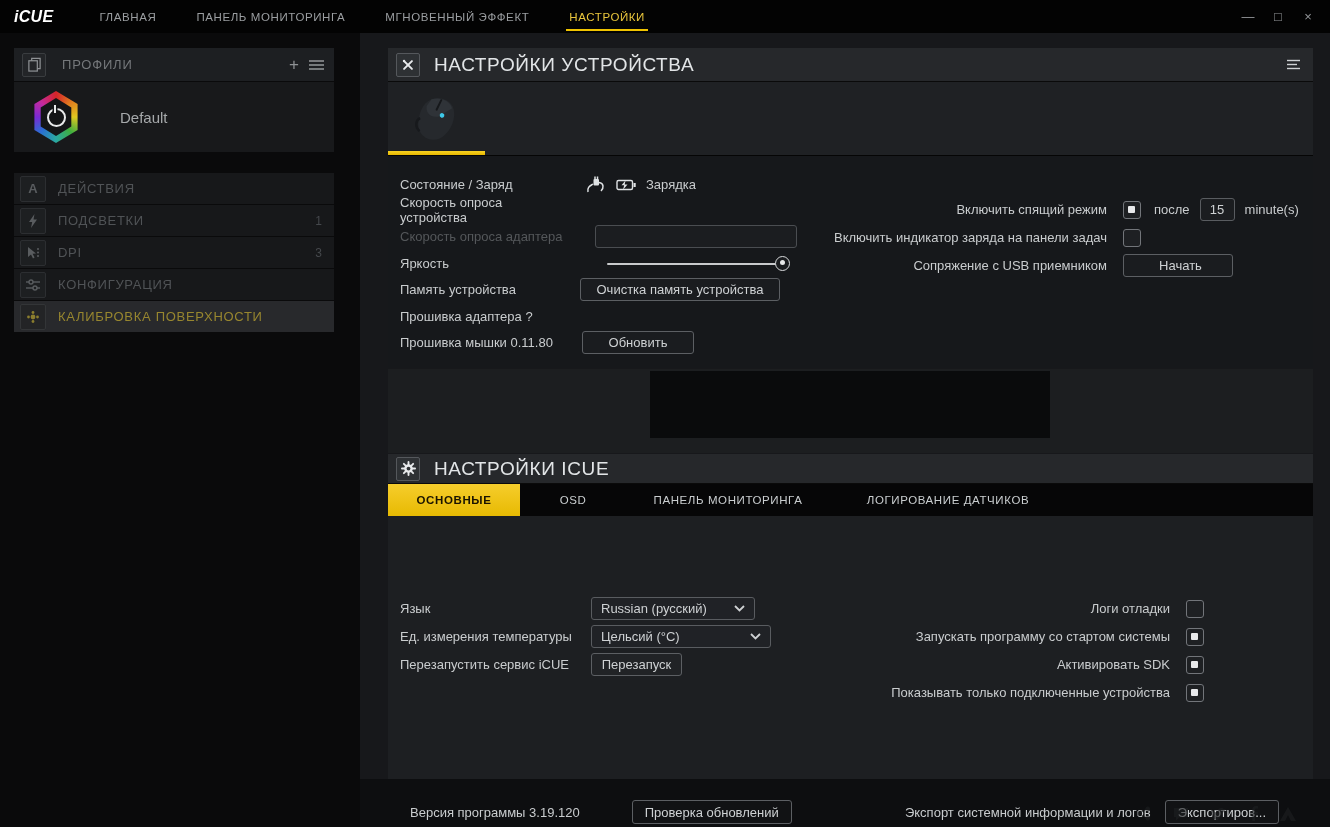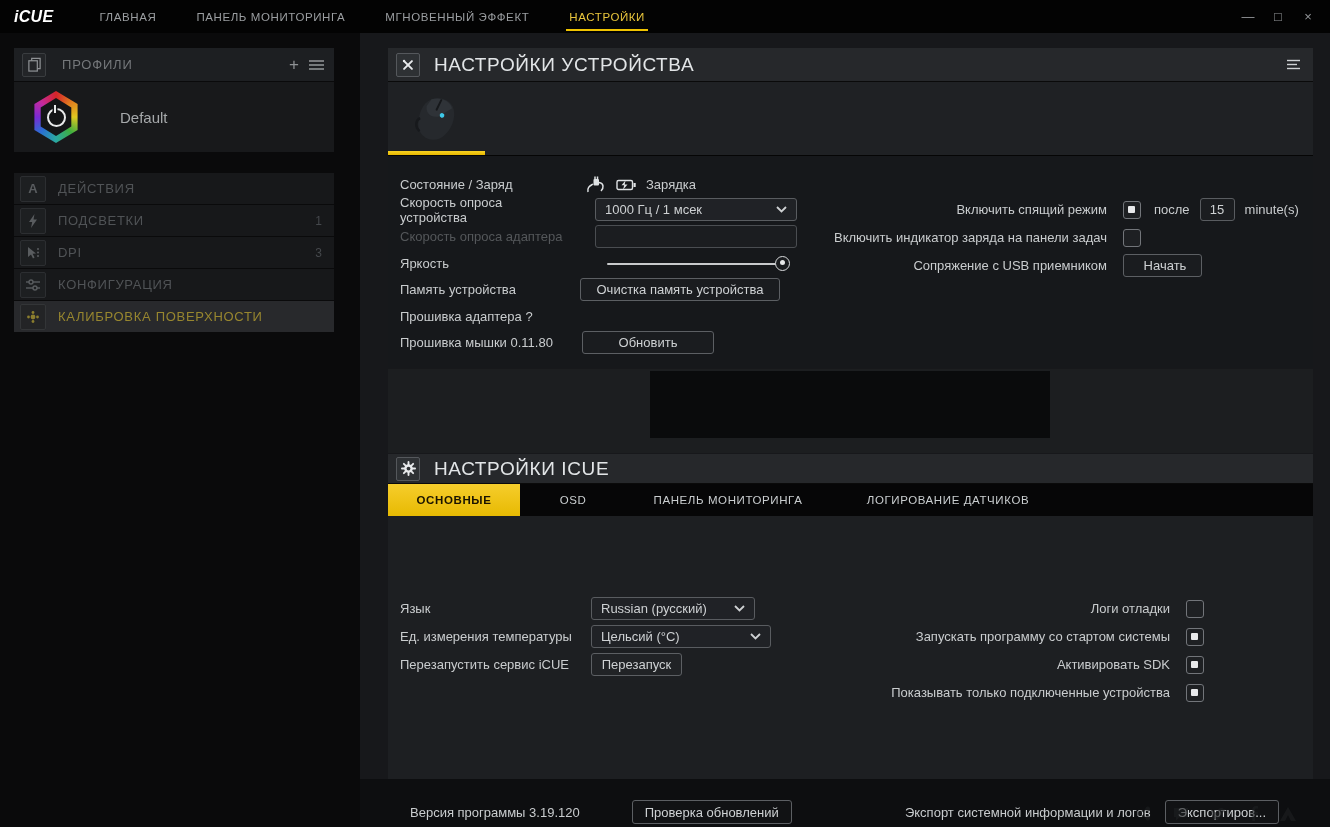--- a/index.html
+++ b/index.html
@@ -275,28 +275,20 @@
             <rect x="17.5" y="5" width="2.2" height="4" fill="#dfe2e4"></rect>
             <polygon points="9.5,2.5 5.5,7.3 8.2,7.3 7,11.8 11.5,6.4 8.7,6.4" fill="#dfe2e4"></polygon>
           </svg>
         </span>
         <span class="small-txt">Зарядка</span>
       </span>
     </div>
 
     <div class="frow" style="top:42px;">
       <span class="lbl">Скорость опроса устройства</span>
-      <span class="dd" style="width:202px;margin-left:9px;">
-        <span class="dd-val">1000 Гц / 1 мсек</span>
-        <span>
-          <svg width="11" height="7" viewBox="0 0 11 7" fill="none" stroke="#ced1d3" stroke-width="1.8">
-              <polyline points="1,1 5.5,5.5 10,1"></polyline>
-            </svg>
-        </span>
-      </span>
     </div>
 
     <div class="frow" style="top:69px;">
       <span class="lbl dim">Скорость опроса адаптера</span>
       <input class="txt-input" style="width: 202px; margin-left: 9px;" value="">
     </div>
 
     <div class="frow" style="top:96px;">
       <span class="lbl">Яркость</span>
       <span class="slider" style="margin-left:21px;">
@@ -309,42 +301,42 @@
       <span class="lbl">Память устройства</span>
       <span class="btn" style="width:200px;margin-left:-6px;">Очистка память устройства</span>
     </div>
 
     <div class="frow" style="top:149px;">
       <span class="lbl">Прошивка адаптера ?</span>
     </div>
 
     <div class="frow" style="top:175px;">
       <span class="lbl">Прошивка мышки 0.11.80</span>
-      <span class="btn" style="width:132px;margin-left:-4px;">Обновить</span>
+      <span class="btn" style="width:112px;margin-left:-4px;">Обновить</span>
     </div>
 
     <div class="rrow" style="top:42px;">
       <span class="rlbl">Включить спящий режим</span>
       <span class="tail">
         <span class="cb" data-checked="true"></span>
         <span class="small-txt" style="margin-left:13px;">после</span>
         <input class="txt-input" style="width: 35px; margin-left: 10px; text-align: center; border-color: rgb(89, 92, 96);" value="15">
         <span class="small-txt" style="margin-left:10px;">minute(s)</span>
       </span>
     </div>
     <div class="rrow" style="top:70px;">
       <span class="rlbl">Включить индикатор заряда на панели задач</span>
       <span class="tail">
         <span class="cb" data-checked="false"></span>
       </span>
     </div>
     <div class="rrow" style="top:98px;">
       <span class="rlbl">Сопряжение с USB приемником</span>
       <span class="tail">
-        <span class="btn" style="width:79px;padding-left:17px;">Начать</span>
+        <span class="btn" style="width:110px;padding-left:17px;">Начать</span>
       </span>
     </div>
   </div>
 </div>
 
 <div class="panel" id="icue-panel">
   <div class="panel-header">
     <span class="icon-box">
       <svg width="15" height="15" viewBox="0 0 16 16">
         <g fill="#e8eaec">

